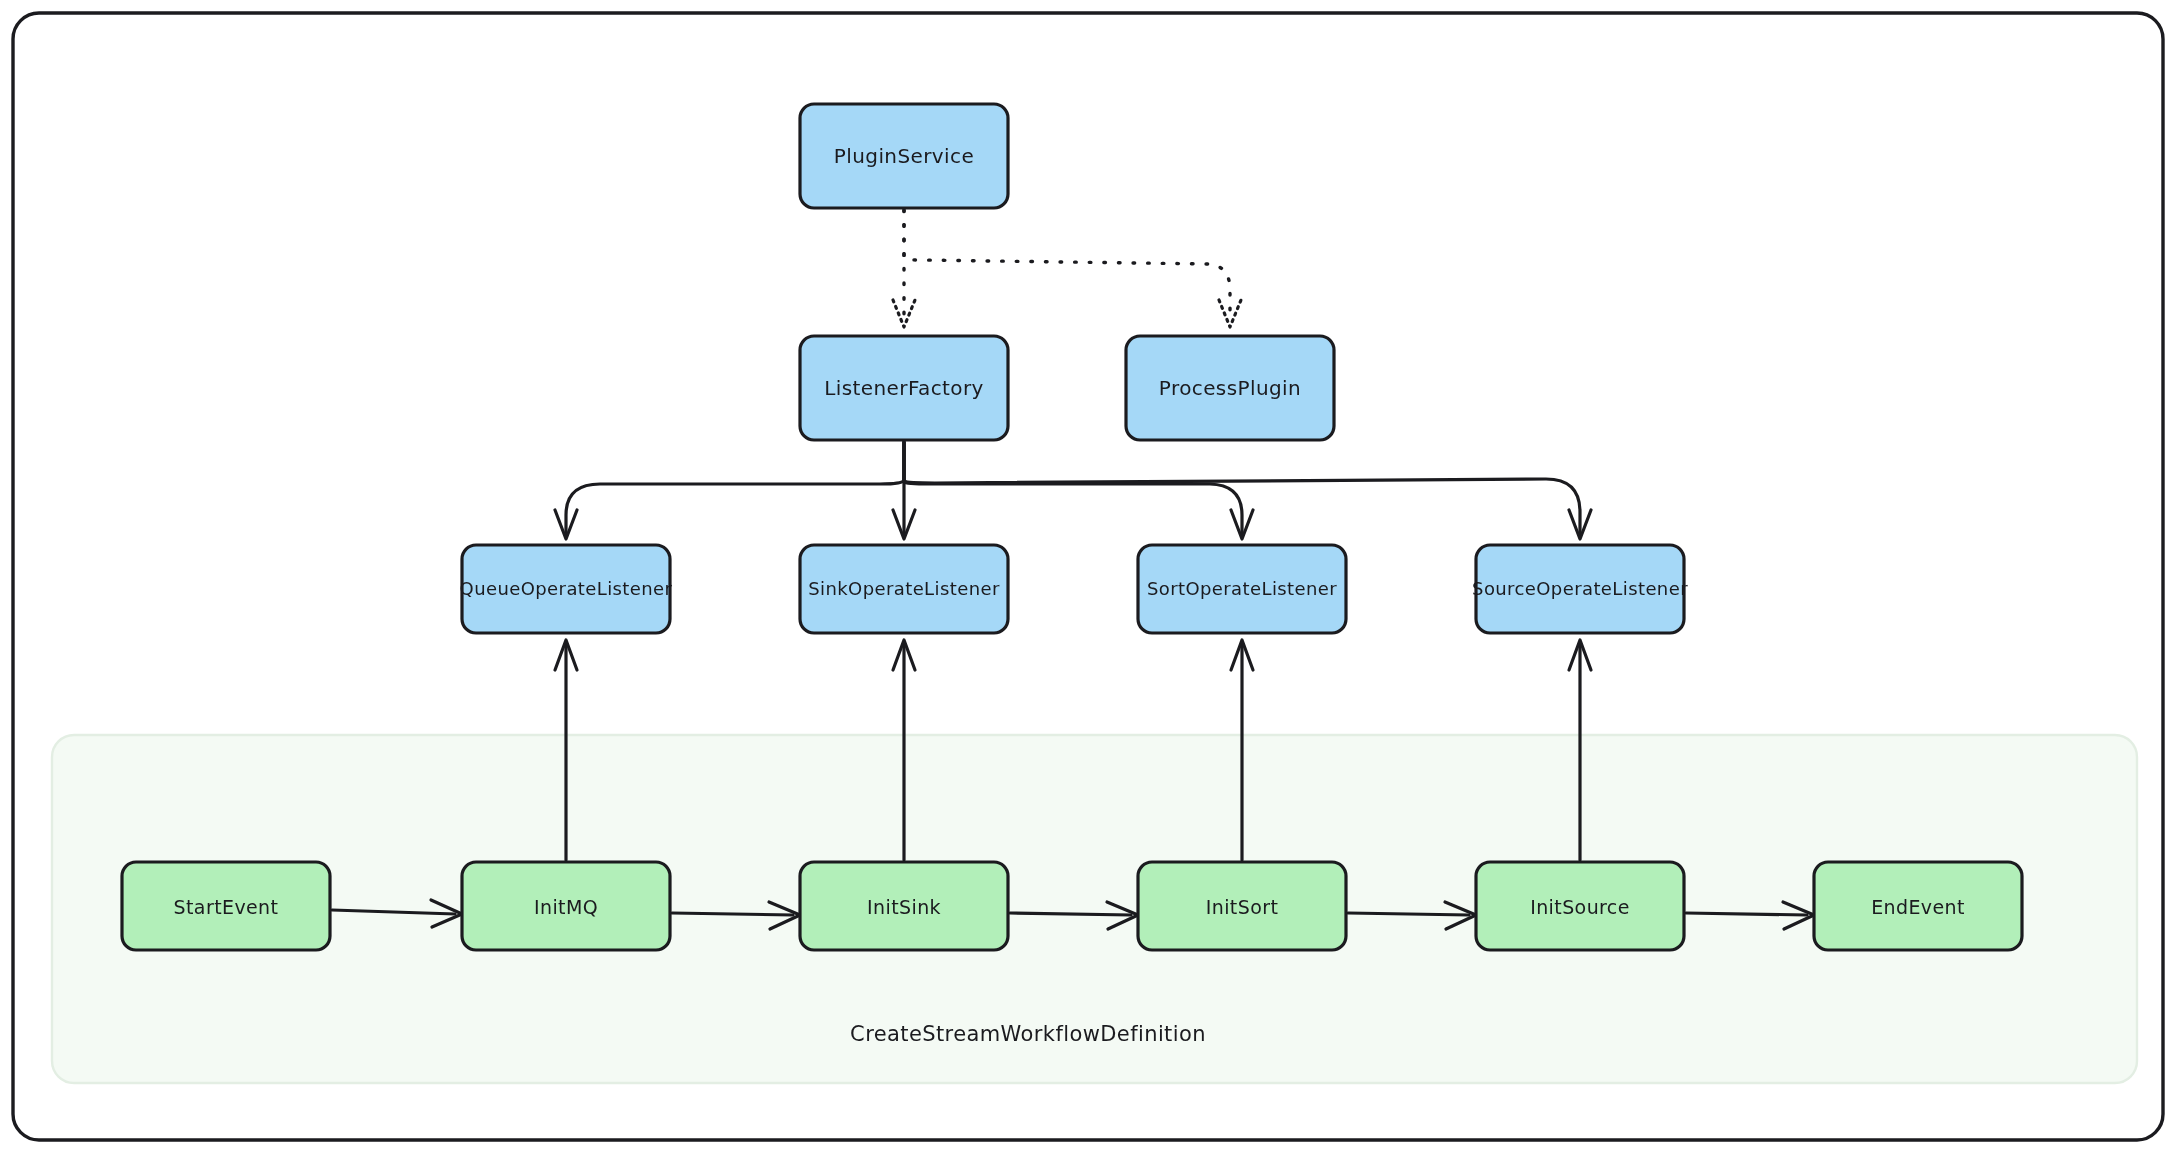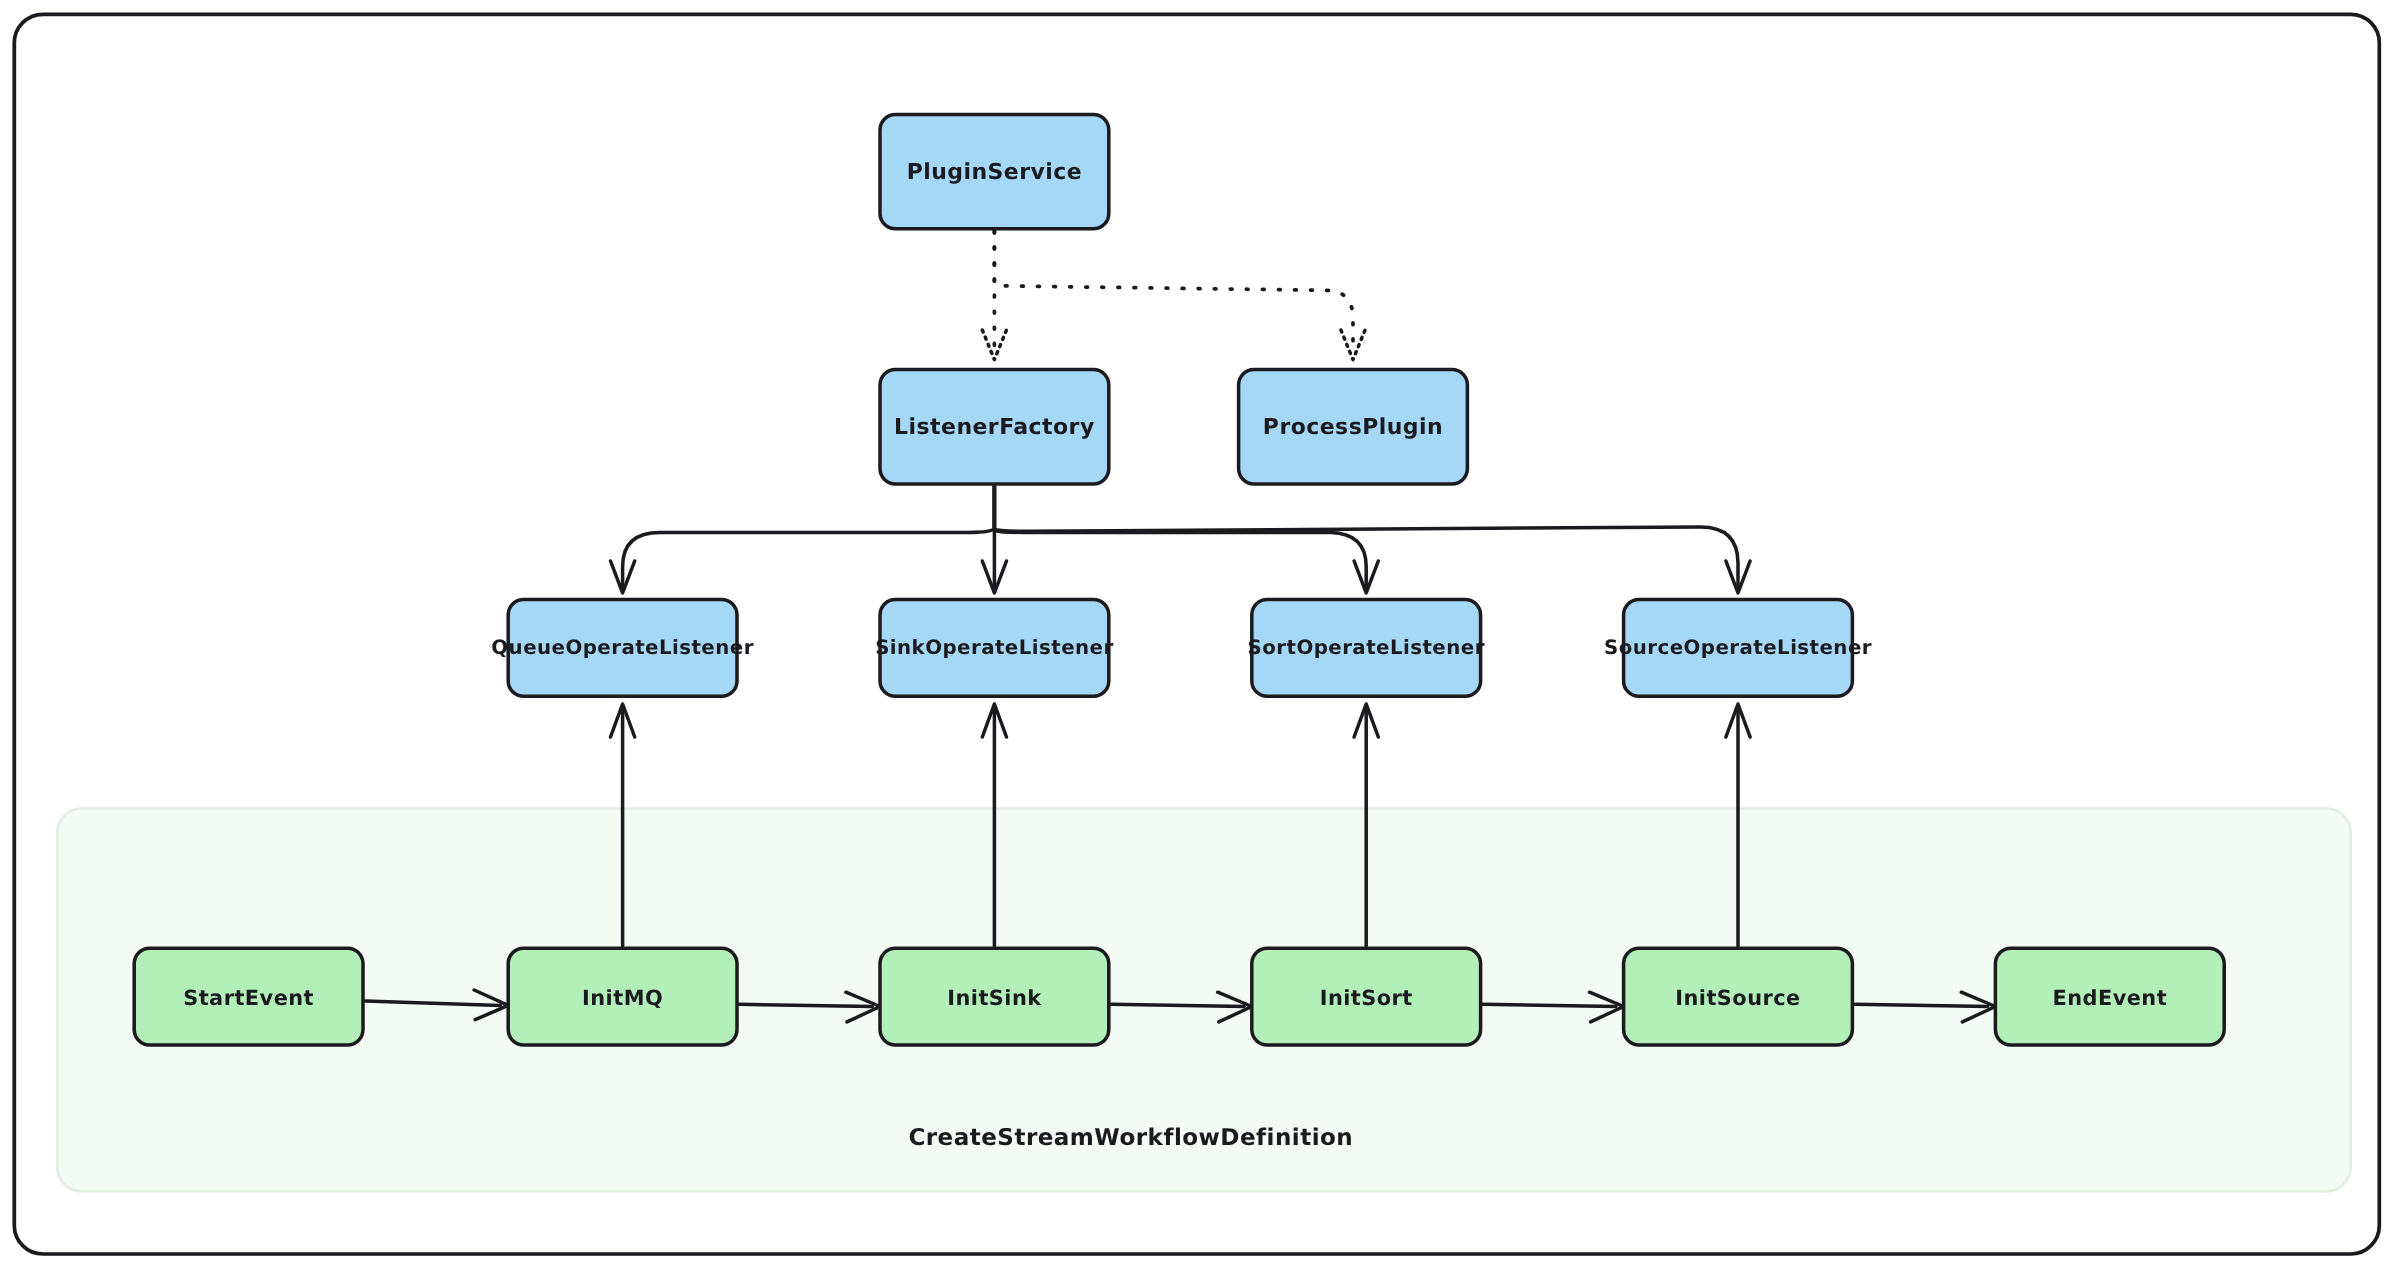--- a/index.html
+++ b/index.html
@@ -12,21 +12,20 @@
     width: 2176px;
     height: 1153px;
     overflow: hidden;
     font-family: "DejaVu Sans", sans-serif;
   }
   #diagram-root {
     position: relative;
     width: 2176px;
     height: 1153px;
     background: #ffffff;
-    font-weight: bold;
   }
   svg#diagram-svg {
     display: block;
     width: 2176px;
     height: 1153px;
   }
   .node-label {
     font-family: "DejaVu Sans", sans-serif;
     font-size: 20px;
     fill: #1b1b1f;

